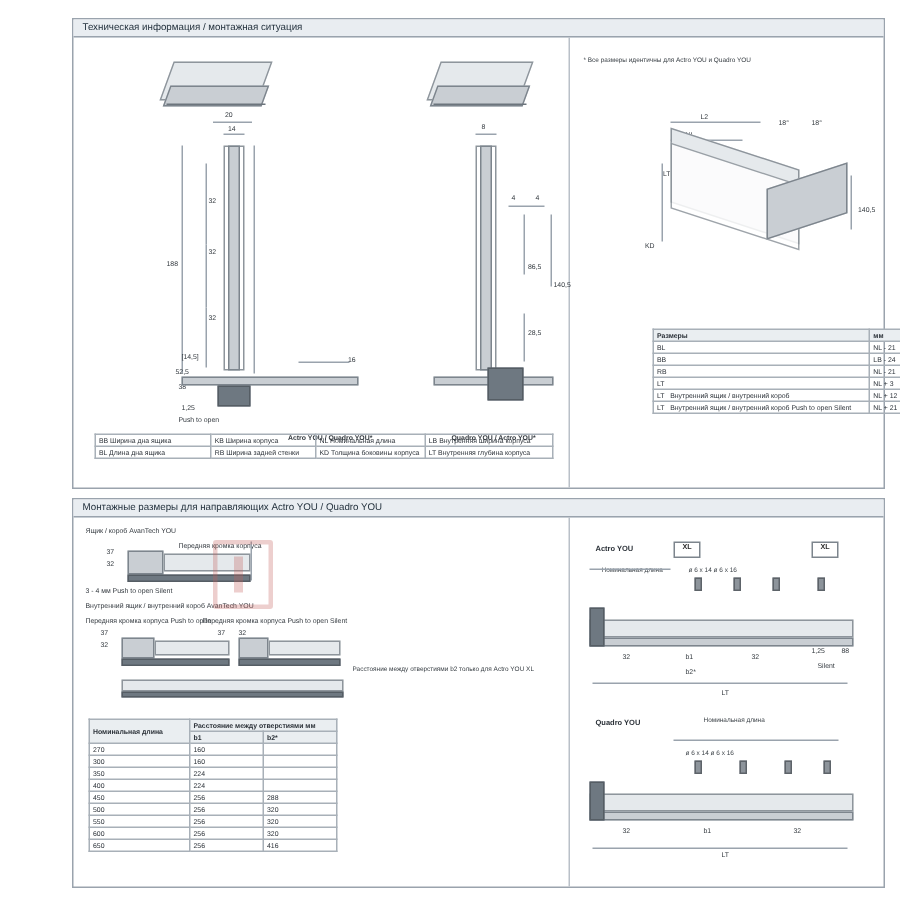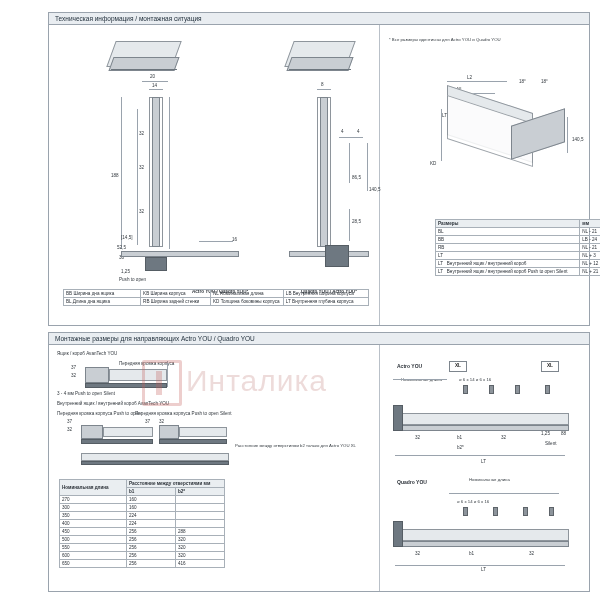--- a/index.html
+++ b/index.html
@@ -397,14 +397,13 @@
     <div class="lbl" style="left:366px;top:218px;">32</div>
     <div class="lbl" style="left:420px;top:218px;">b1</div>
     <div class="lbl" style="left:480px;top:218px;">32</div>
     <div class="ln lnh thin" style="left:346px;top:232px;width:170px;"></div>
     <div class="lbl" style="left:432px;top:234px;">LT</div>
   </div>
 </div>
 
 <div id="wm">
   <div class="wmark"></div>
-  <div class="wtext">Инталика</div>
 </div>
 
 </body></html>

